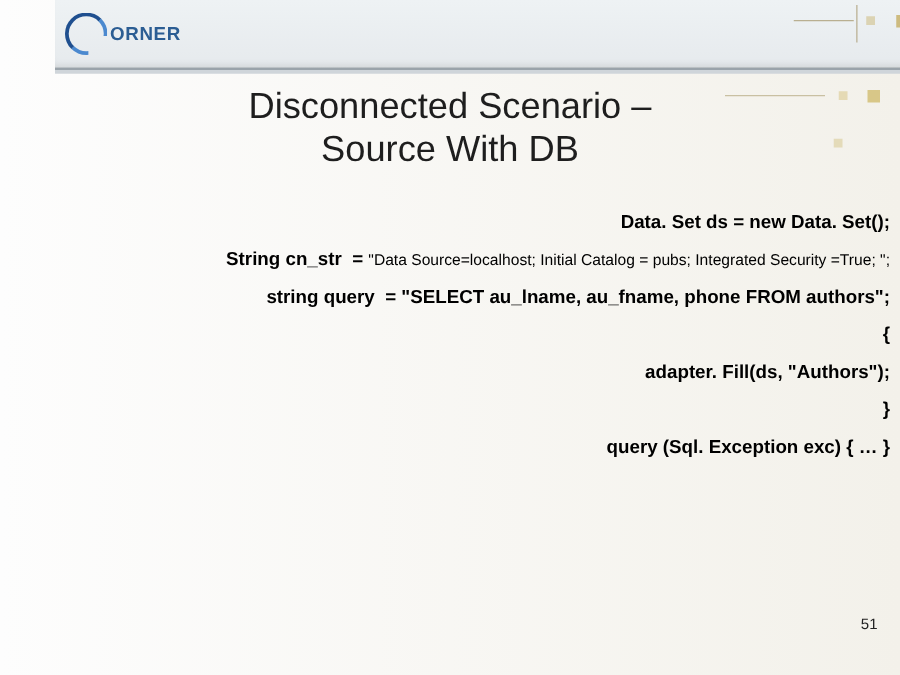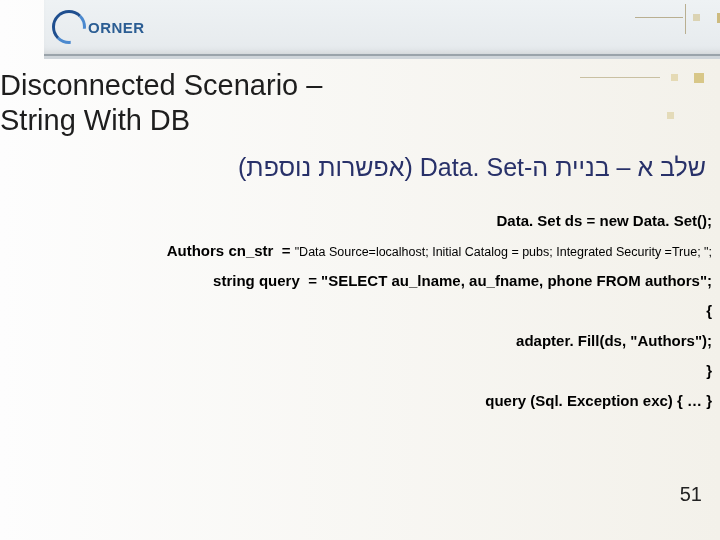--- a/index.html
+++ b/index.html
@@ -98,21 +98,21 @@
   .deco-lower .sq{background:#d8c788;}
   .deco-lower .hline{width:80px;background:#c9c0a2;}
   .deco-below {
     position:absolute;
     right:40px;
     top: 106px;
   }
   .deco-below .sq{background:#d7c98f;}
   
   .slide-title {
-    text-align: left;
+    text-align: center;
     margin-top: 12px;
     color: #1e1e1e;
     font-size: 29px;
     line-height: 1.22;
   }
   .subtitle {
     text-align: right;
     margin: 14px 14px 0 0;
     color: #283169;
     font-size: 25px;
@@ -125,21 +125,21 @@
     color: #000;
     line-height: 2.0;
   }
   .codeblock .line { white-space: pre-wrap; text-align: right; }
   .codeblock .smaller { font-size: 12.5px; }
   .codeblock .indent { padding-left: 60px; }
   .pagenum {
     position: absolute;
     right: 18px;
     bottom: 34px;
-    font-size: 20px;
+    font-size: 12px;
     color: #222;
   }
 </style>
 </head>
 <body>
 
 <div class="slide">
 
   <div class="topband">
     <div class="logo">
@@ -161,28 +161,27 @@
     <span class="hline"></span>
     <span class="sq small"></span>
     <span class="sq"></span>
   </div>
   <div class="deco-below">
     <span class="sq small"></span>
   </div>
 
   <div class="slide-title">
     <div>Disconnected Scenario –</div>
-    <div>String With DB</div>
+    <div>Source With DB</div>
   </div>
 
-  <div class="subtitle">שלב א – בניית ה-Data. Set (אפשרות נוספת)</div>
 
   <div class="codeblock">
     <div class="line"><b>Data. Set ds = new Data. Set();</b></div>
-    <div class="line"><b>Authors cn_str  = </b><span class="smaller">"Data Source=localhost; Initial Catalog = pubs; Integrated Security =True; ";</span></div>
+    <div class="line"><b>String cn_str  = </b><span class="smaller">"Data Source=localhost; Initial Catalog = pubs; Integrated Security =True; ";</span></div>
     <div class="line"><b>string query  = "SELECT au_lname, au_fname, phone FROM authors";</b></div>
     <div class="line"><b>{</b></div>
     <div class="line indent"><b>adapter. Fill(ds, "Authors");</b></div>
     <div class="line"><b>}</b></div>
     <div class="line"><b>query (Sql. Exception exc) { … }</b></div>
   </div>
 
   <div class="pagenum">51</div>
 </div>
 

